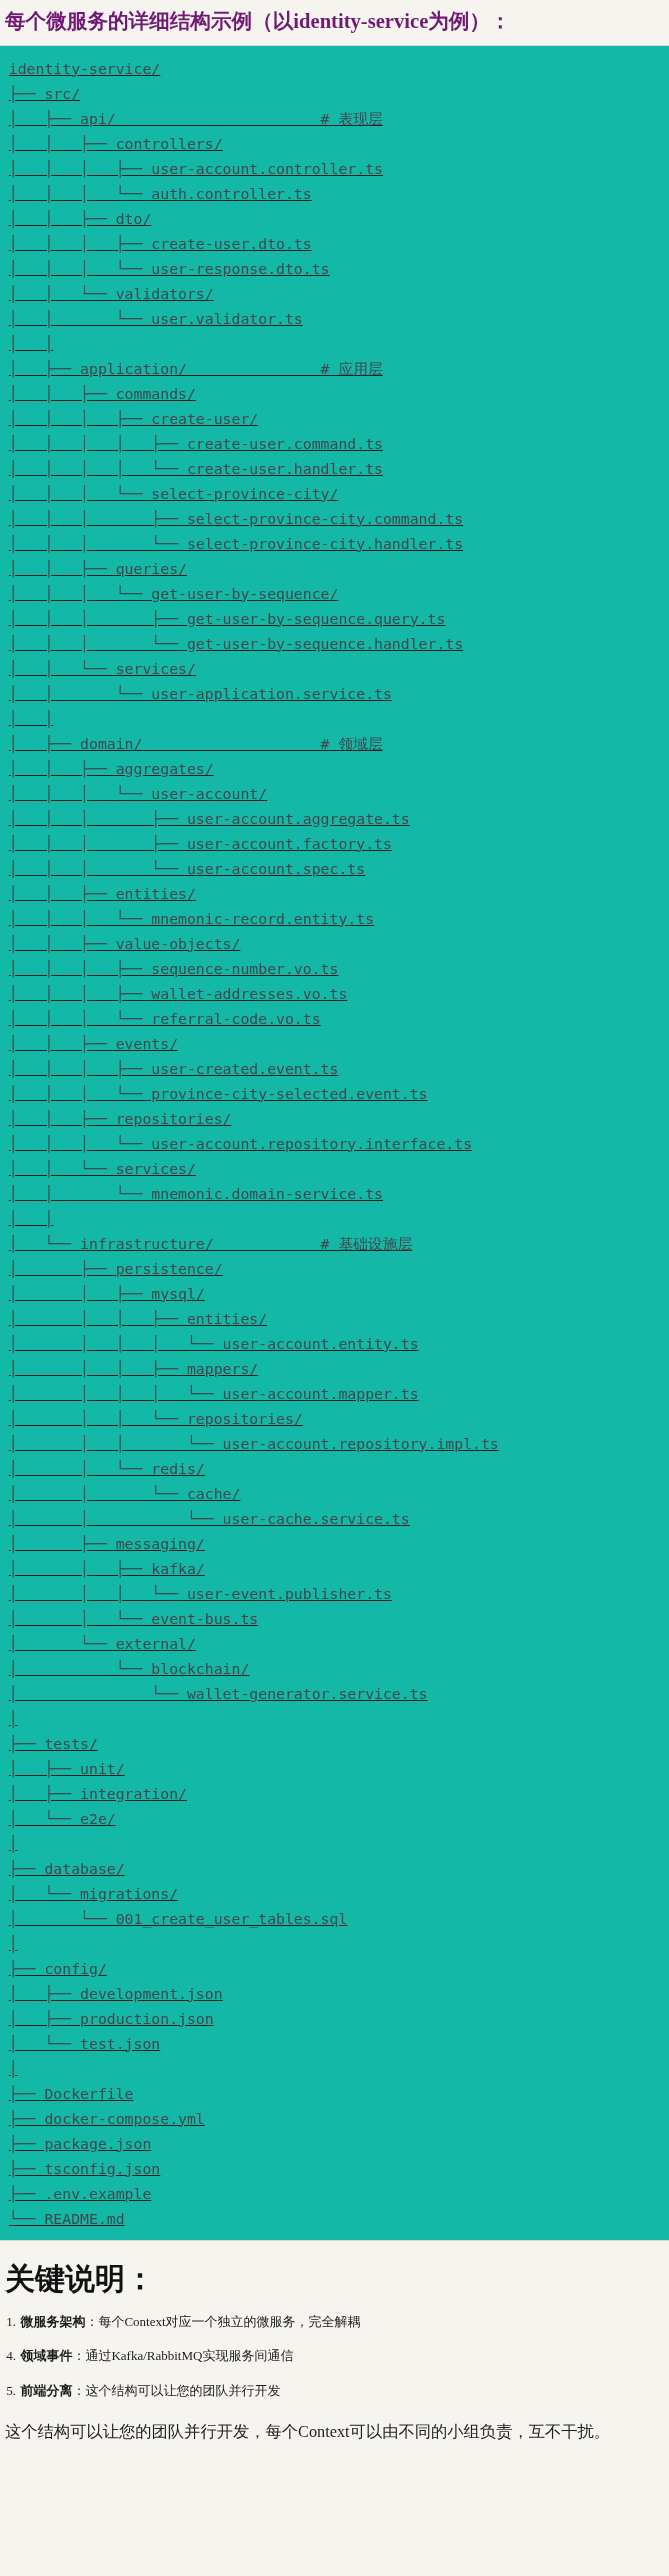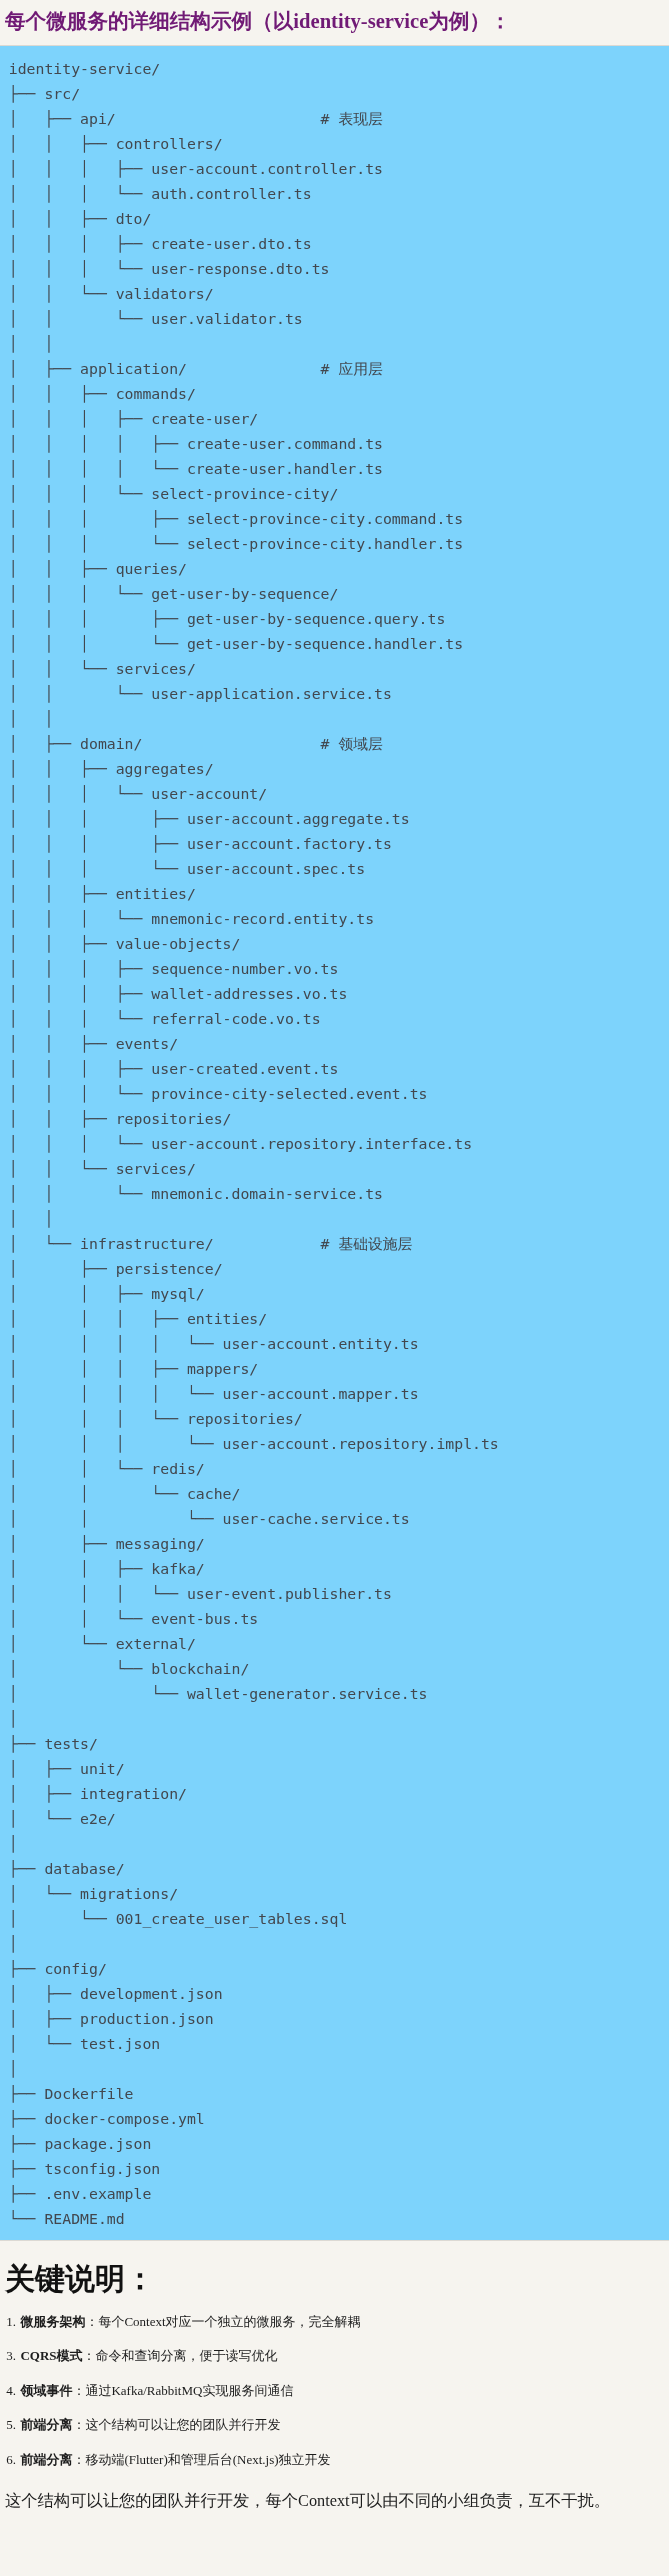--- a/index.html
+++ b/index.html
@@ -12,25 +12,26 @@
   .doc-title {
     font-family: "Liberation Serif", serif;
     font-weight: 700;
     font-size: 20.6px;
     line-height: 1.35;
     color: #701a75;
     margin: 0;
     padding: 8.1px 6.3px 9.4px 5px;
   }
   .code-block {
-    background: #7dd3fc;
+    background: #14b8a6;
     border-top: 1.3px solid #dcd9d3;
     border-bottom: 1.3px solid #dcd9d3;
     padding: 9.4px 5px 9.4px 8.8px;
     overflow: hidden;
+    text-decoration: underline;
   }
   pre.tree {
     margin: 0;
     font-family: "DejaVu Sans Mono", monospace;
     font-size: 14.8px;
     line-height: 25px;
     color: #42474e;
     white-space: pre;
   }
   .notes {
@@ -154,25 +155,23 @@
 ├── .env.example
 └── README.md</pre>
   </div>
 
   <div class="notes">
     <h1 class="notes-heading">关键说明：</h1>
 
     <p class="note-item"><span class="note-num">1.</span><span class="note-term">微服务架构</span><span class="note-sep">：</span><span class="note-text">每个Context对应一个独立的微服务，完全解耦</span></p>
 
 
-    <p class="note-item"><span class="note-num">3.</span><span class="note-term">CQRS模式</span><span class="note-sep">：</span><span class="note-text">命令和查询分离，便于读写优化</span></p>
 
     <p class="note-item"><span class="note-num">4.</span><span class="note-term">领域事件</span><span class="note-sep">：</span><span class="note-text">通过Kafka/RabbitMQ实现服务间通信</span></p>
 
     <p class="note-item"><span class="note-num">5.</span><span class="note-term">前端分离</span><span class="note-sep">：</span><span class="note-text">这个结构可以让您的团队并行开发</span></p>
 
-    <p class="note-item"><span class="note-num">6.</span><span class="note-term">前端分离</span><span class="note-sep">：</span><span class="note-text">移动端(Flutter)和管理后台(Next.js)独立开发</span></p>
 
     <p class="closing">这个结构可以让您的团队并行开发，每个Context可以由不同的小组负责，互不干扰。</p>
   </div>
 
 </div>
 
 
 </body></html>

